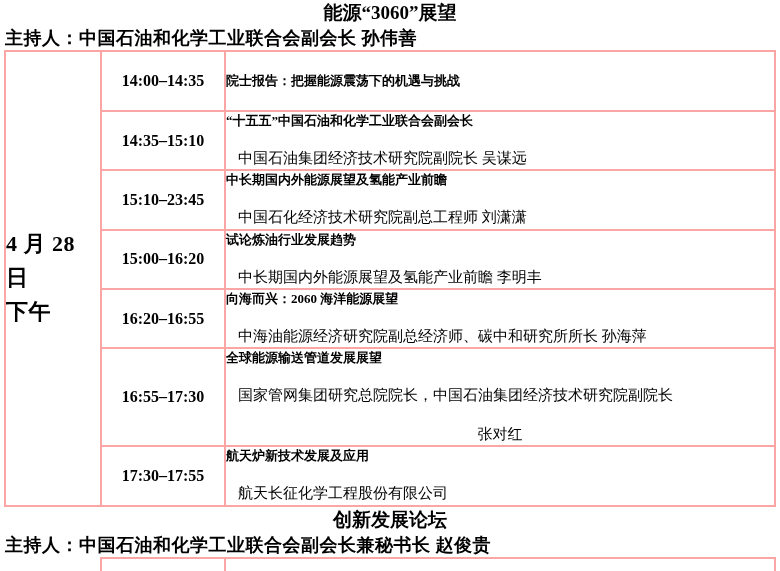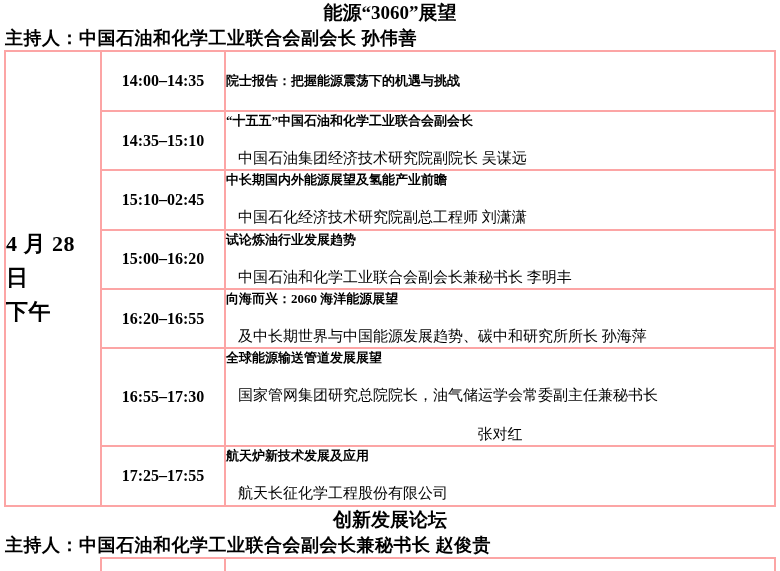--- a/index.html
+++ b/index.html
@@ -117,54 +117,54 @@
 
       <tr>
         <td class="time-cell">14:35–15:10</td>
         <td class="topic-cell">
           <div class="topic-title">“十五五”中国石油和化学工业联合会副会长</div>
           <div class="topic-speaker">中国石油集团经济技术研究院副院长  吴谋远</div>
         </td>
       </tr>
 
       <tr>
-        <td class="time-cell">15:10–02:45</td>
+        <td class="time-cell">15:10–23:45</td>
         <td class="topic-cell">
           <div class="topic-title">中长期国内外能源展望及氢能产业前瞻</div>
           <div class="topic-speaker">中国石化经济技术研究院副总工程师  刘潇潇</div>
         </td>
       </tr>
 
       <tr>
         <td class="time-cell">15:00–16:20</td>
         <td class="topic-cell">
           <div class="topic-title">试论炼油行业发展趋势</div>
-          <div class="topic-speaker">中国石油和化学工业联合会副会长兼秘书长  李明丰</div>
+          <div class="topic-speaker">中长期国内外能源展望及氢能产业前瞻  李明丰</div>
         </td>
       </tr>
 
       <tr>
         <td class="time-cell">16:20–16:55</td>
         <td class="topic-cell">
           <div class="topic-title">向海而兴：2060 海洋能源展望</div>
-          <div class="topic-speaker">及中长期世界与中国能源发展趋势、碳中和研究所所长  孙海萍</div>
+          <div class="topic-speaker">中海油能源经济研究院副总经济师、碳中和研究所所长  孙海萍</div>
         </td>
       </tr>
 
       <tr>
         <td class="time-cell">16:55–17:30</td>
         <td class="topic-cell">
           <div class="topic-title">全球能源输送管道发展展望</div>
-          <div class="topic-speaker">国家管网集团研究总院院长，油气储运学会常委副主任兼秘书长</div>
+          <div class="topic-speaker">国家管网集团研究总院院长，中国石油集团经济技术研究院副院长</div>
           <div class="topic-speaker speaker-line2">张对红</div>
         </td>
       </tr>
 
       <tr>
-        <td class="time-cell">17:25–17:55</td>
+        <td class="time-cell">17:30–17:55</td>
         <td class="topic-cell">
           <div class="topic-title">航天炉新技术发展及应用</div>
           <div class="topic-speaker">航天长征化学工程股份有限公司</div>
         </td>
       </tr>
 
       <tr>
         <td colspan="3" class="banner">创新发展论坛</td>
       </tr>
       <tr>

